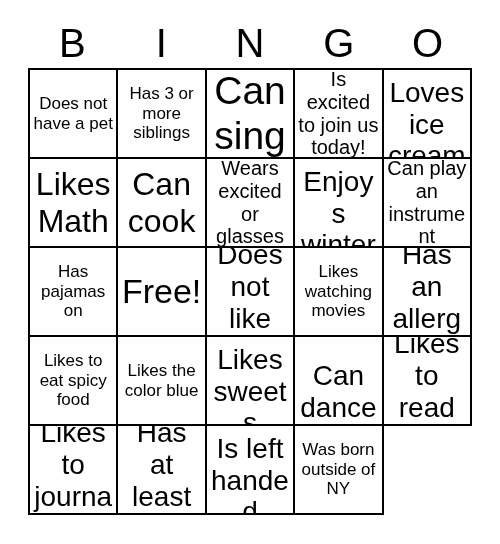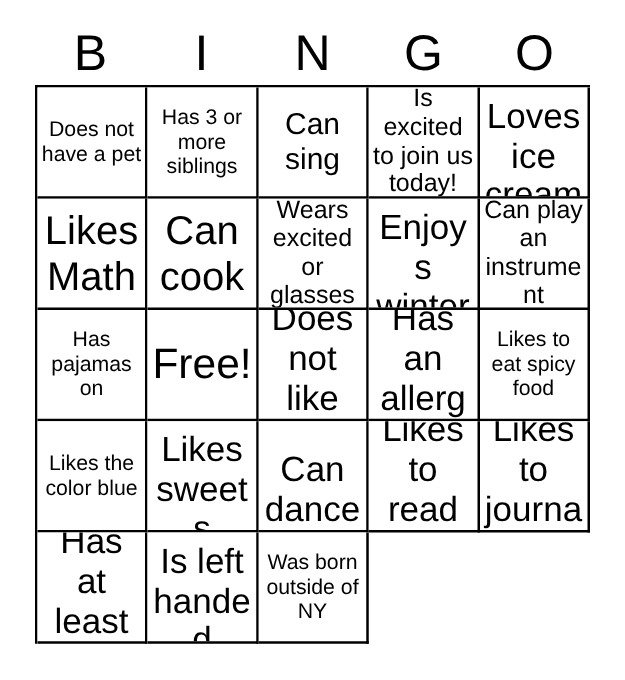--- a/index.html
+++ b/index.html
@@ -74,21 +74,21 @@
   .cell-text {
     display: block;
     width: 100%;
     line-height: 1.14;
     color: #000000;
     word-wrap: break-word;
   }
 
   
   .fs-xxl { font-size: 34px; }
-  .fs-xl  { font-size: 24px; }
+  .fs-xl  { font-size: 39px; }
   .fs-lg  { font-size: 32px; }
   .fs-md  { font-size: 28px; margin-top: 22px; }
   .fs-sm  { font-size: 17px; }
   .fs-xs  { font-size: 20px; }
 </style>
 </head>
 <body>
 
 <div id="card">
 
@@ -135,20 +135,23 @@
 
     <div class="cell">
         <span class="cell-text fs-sm">Has pajamas on</span>
       </div>
     <div class="cell">
         <span class="cell-text fs-xxl">Free!</span>
       </div>
     <div class="cell">
         <span class="cell-text fs-md">Does not like pizza</span>
       </div>
+    <div class="cell">
+        <span class="cell-text fs-sm">Likes watching movies</span>
+      </div>
 
     <div class="cell">
         <span class="cell-text fs-md">Has an allergy</span>
       </div>
     <div class="cell">
         <span class="cell-text fs-sm">Likes to eat spicy food</span>
       </div>
     <div class="cell">
         <span class="cell-text fs-sm">Likes the color blue</span>
       </div>

